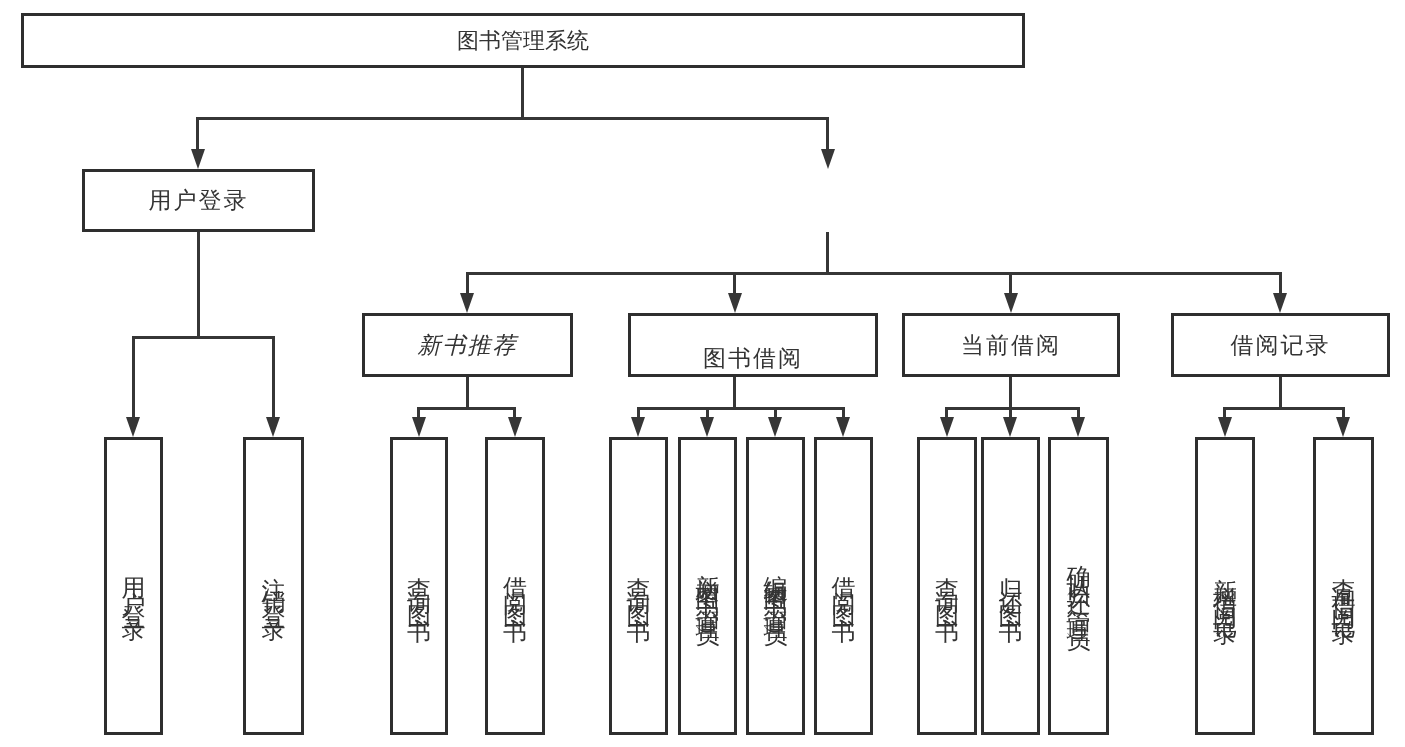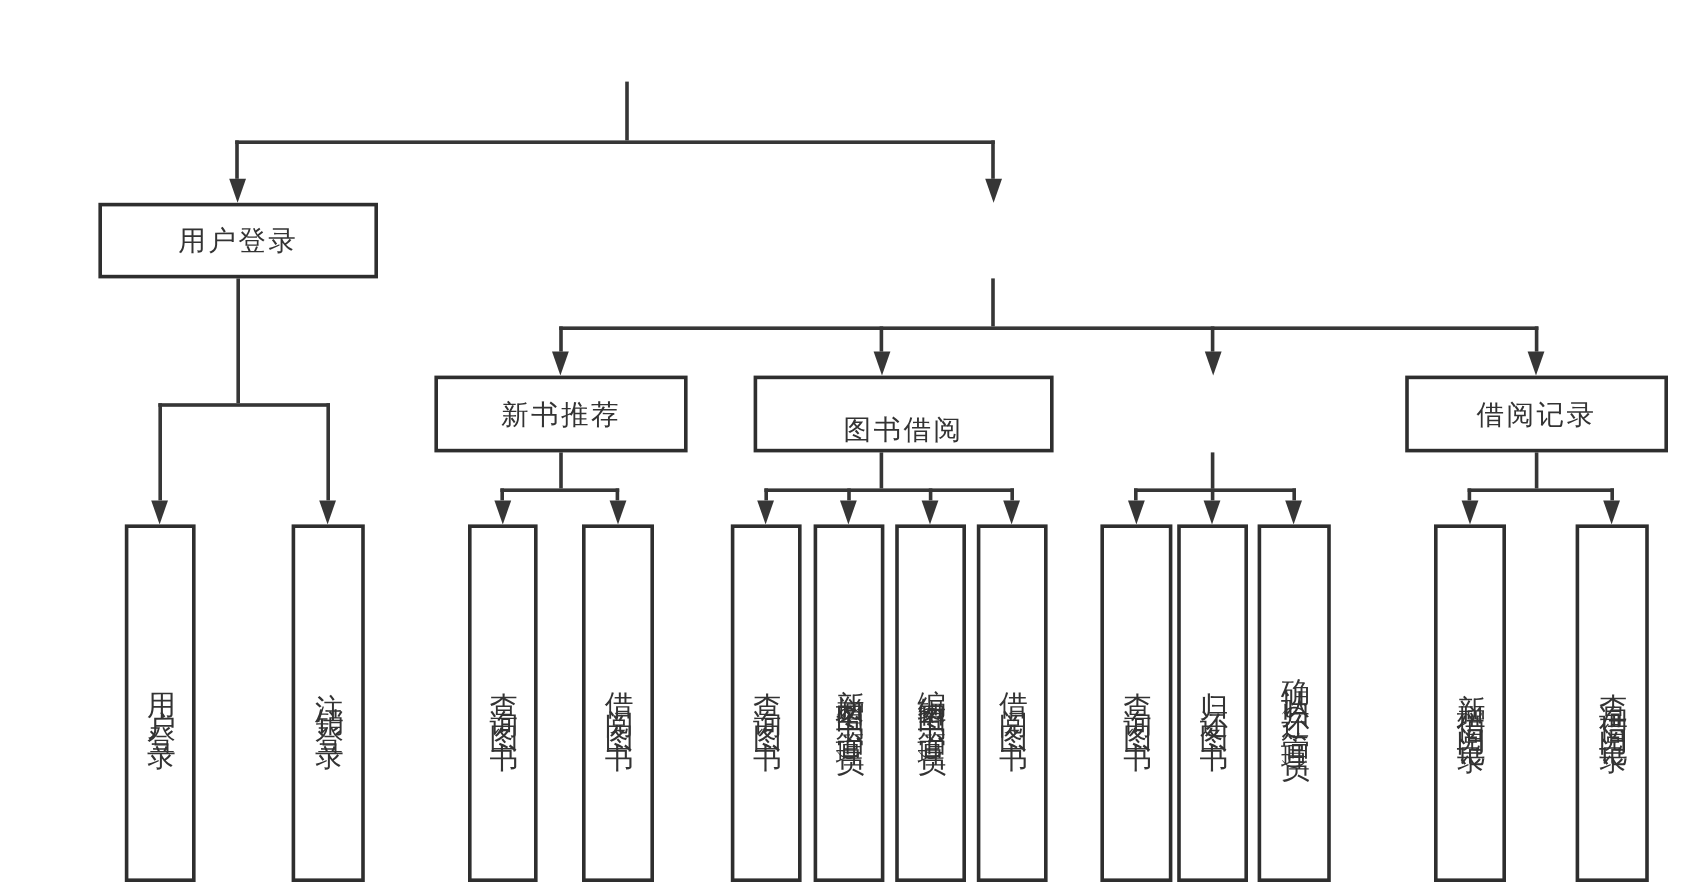--- a/index.html
+++ b/index.html
@@ -31,20 +31,23 @@
     position:absolute;left:1186px;top:712px;z-index:5;
     font-size:19px;letter-spacing:1px;color:#b5b5b5;white-space:nowrap;
     text-shadow:1px 1px 0 #ffffff;
   }
 </style>
 </head>
 <body>
 
 <div id="canvas">
 
+  <div class="box titlebox" style="left:21px;top:13px;width:1004px;height:55px;">
+    <span>图书管理系统</span>
+  </div>
 
   <div class="vline" style="left:521px;top:68px;height:49px;"></div>
   <div class="hline" style="left:196px;top:117px;width:633px;"></div>
   <div class="vline" style="left:196px;top:117px;height:32px;"></div>
   <div class="vline" style="left:826px;top:117px;height:32px;"></div>
   <div class="arrow" style="left:191px;top:149px;"></div>
   <div class="arrow" style="left:821px;top:149px;"></div>
 
   <div class="box hbox" style="left:82px;top:169px;width:233px;height:63px;">
     <span>用户登录</span>
@@ -61,25 +64,28 @@
   <div class="hline" style="left:466px;top:272px;width:816px;"></div>
   <div class="vline" style="left:466px;top:272px;height:21px;"></div>
   <div class="vline" style="left:733px;top:272px;height:21px;"></div>
   <div class="vline" style="left:1009px;top:272px;height:21px;"></div>
   <div class="vline" style="left:1279px;top:272px;height:21px;"></div>
   <div class="arrow" style="left:460px;top:293px;"></div>
   <div class="arrow" style="left:728px;top:293px;"></div>
   <div class="arrow" style="left:1004px;top:293px;"></div>
   <div class="arrow" style="left:1273px;top:293px;"></div>
 
-  <div class="box hbox" style="left:362px;top:313px;width:211px;height:64px;">
+  <div class="box hbox" style="left:362px;top:313px;width:211px;height:64px;font-style:italic;">
     <span>新书推荐</span>
   </div>
   <div class="box hbox" style="left:628px;top:313px;width:250px;height:64px;align-items:flex-end;">
     <span>图书借阅</span>
+  </div>
+  <div class="box hbox" style="left:902px;top:313px;width:218px;height:64px;">
+    <span>当前借阅</span>
   </div>
   <div class="box hbox" style="left:1171px;top:313px;width:219px;height:64px;">
     <span>借阅记录</span>
   </div>
 
   <div class="vline" style="left:466px;top:377px;height:30px;"></div>
   <div class="hline" style="left:417px;top:407px;width:99px;"></div>
   <div class="vline" style="left:417px;top:407px;height:10px;"></div>
   <div class="vline" style="left:513px;top:407px;height:10px;"></div>
   <div class="arrow" style="left:412px;top:417px;"></div>

